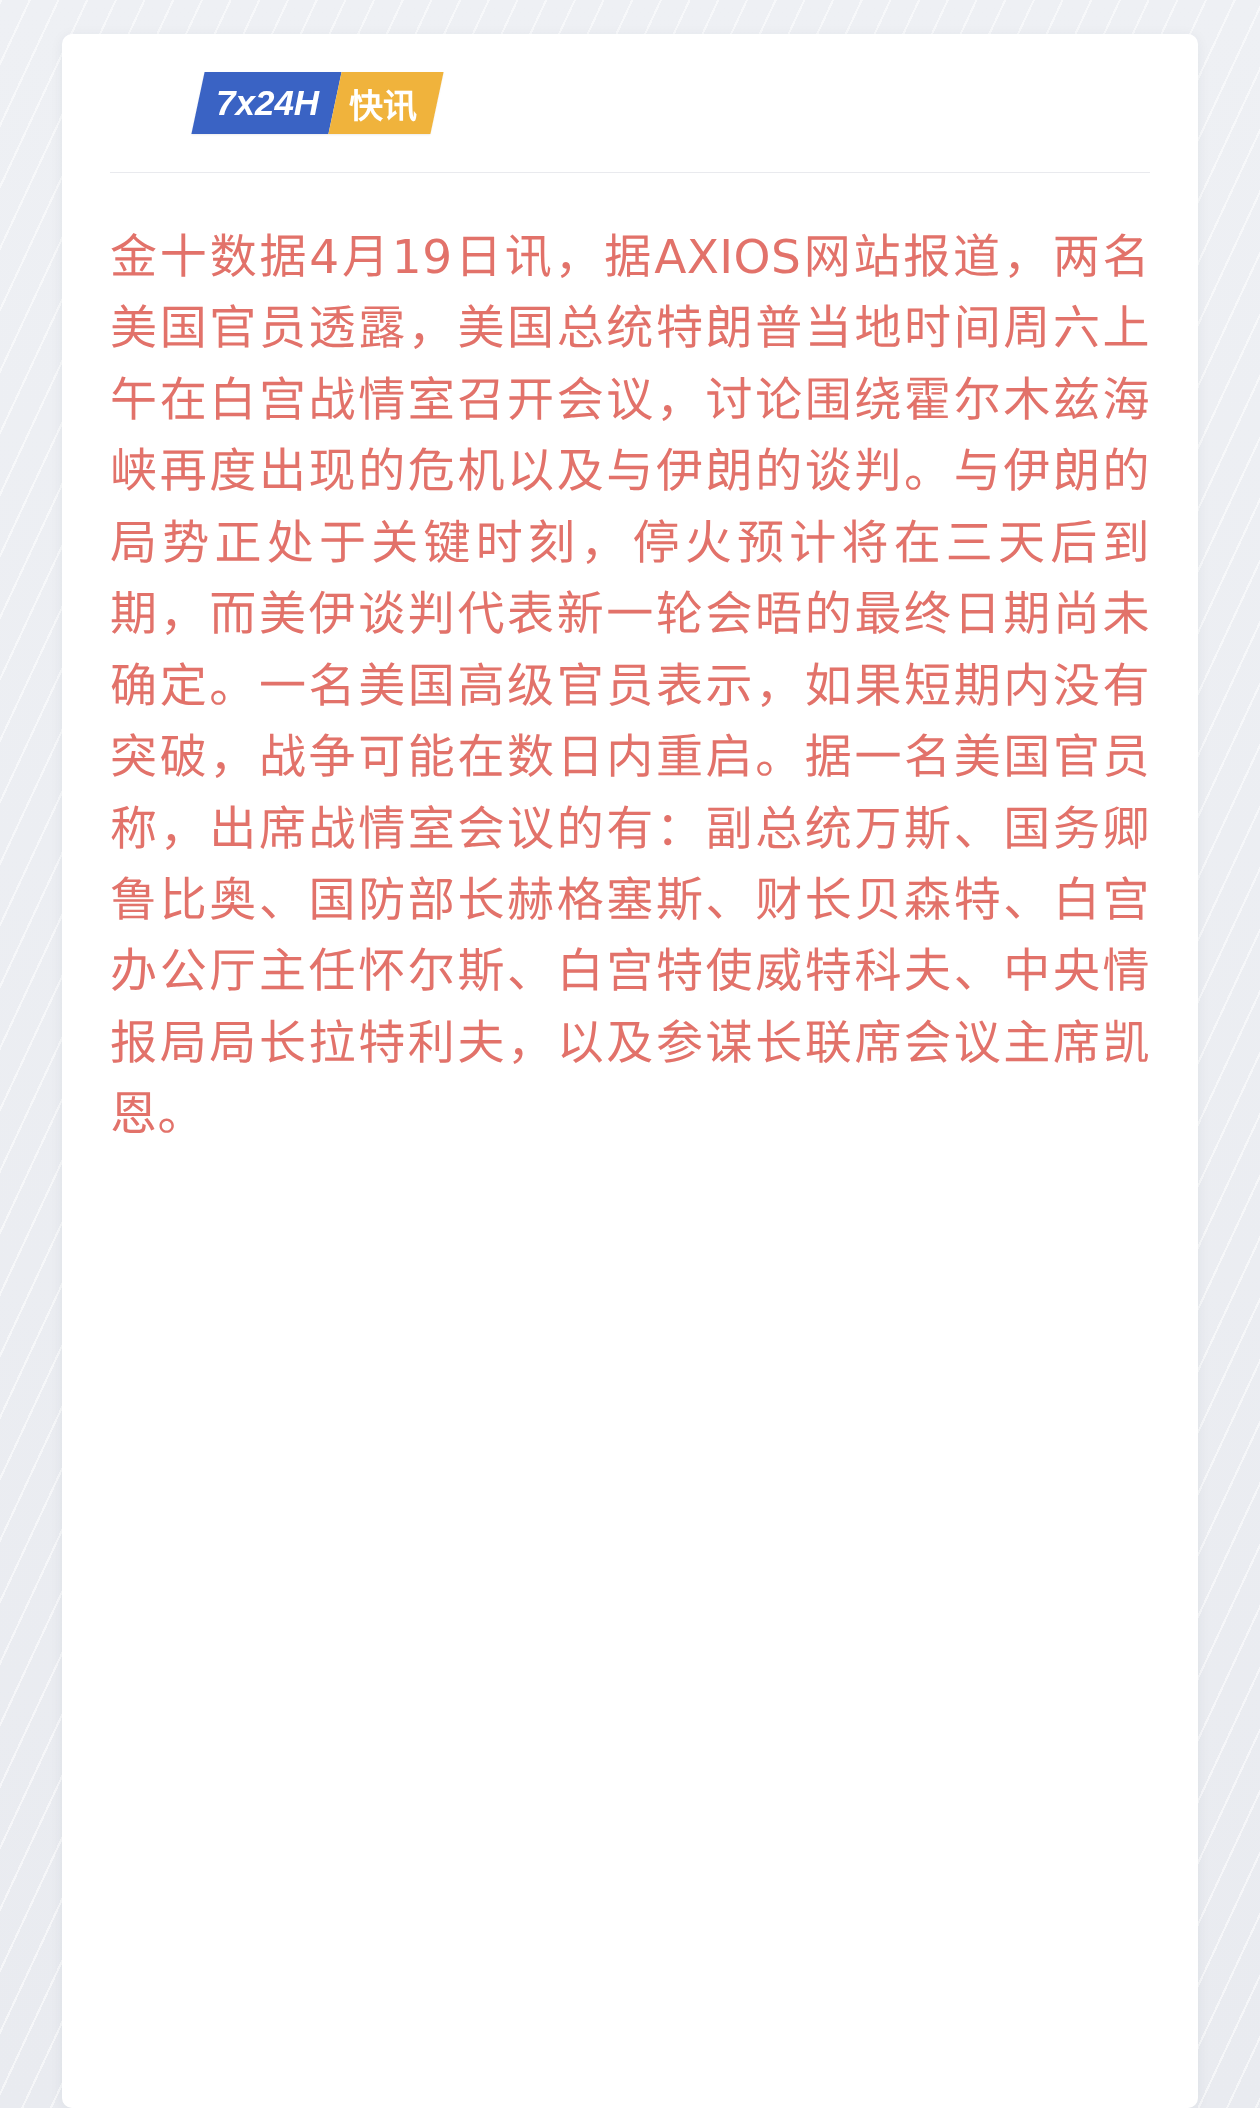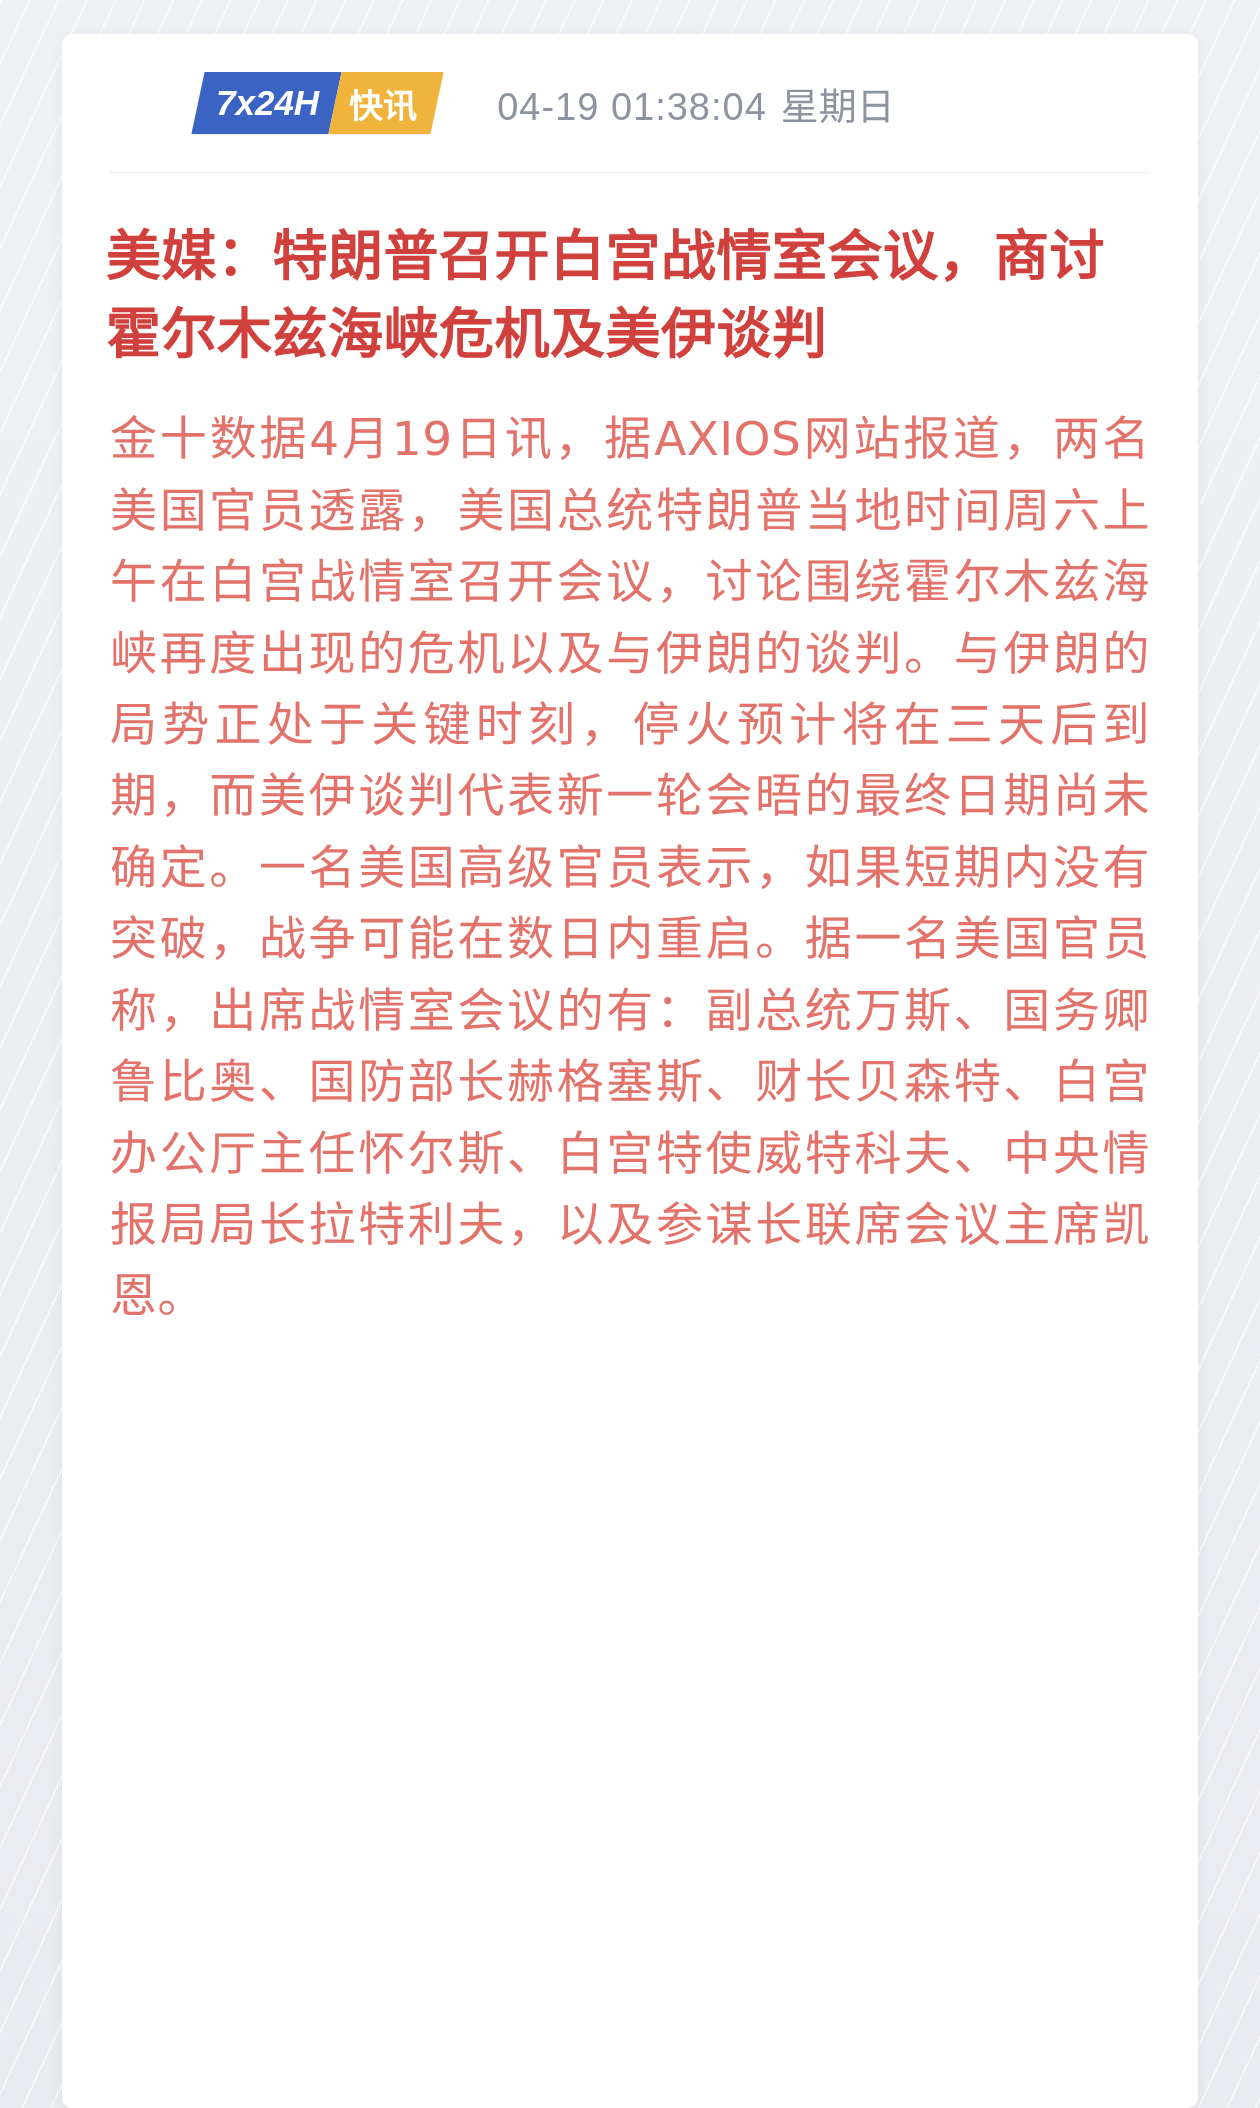--- a/index.html
+++ b/index.html
@@ -132,26 +132,22 @@
     <div class="header">
       <div class="logo">
         <div class="logo-left">
           <span>7x24H</span>
         </div>
         <div class="logo-right">
           <span>快讯</span>
         </div>
       </div>
 
-      <div class="timestamp">
-        <span>04-19 01:38:04</span><span class="weekday">星期日</span>
-      </div>
     </div>
 
     <div class="divider"></div>
 
     <div class="content">
-      <h1 class="headline">美媒：特朗普召开白宫战情室会议，商讨霍尔木兹海峡危机及美伊谈判</h1>
       <p class="article">金十数据4月19日讯，据AXIOS网站报道，两名美国官员透露，美国总统特朗普当地时间周六上午在白宫战情室召开会议，讨论围绕霍尔木兹海峡再度出现的危机以及与伊朗的谈判。与伊朗的局势正处于关键时刻，停火预计将在三天后到期，而美伊谈判代表新一轮会晤的最终日期尚未确定。一名美国高级官员表示，如果短期内没有突破，战争可能在数日内重启。据一名美国官员称，出席战情室会议的有：副总统万斯、国务卿鲁比奥、国防部长赫格塞斯、财长贝森特、白宫办公厅主任怀尔斯、白宫特使威特科夫、中央情报局局长拉特利夫，以及参谋长联席会议主席凯恩。</p>
     </div>
 
   </div>
 </div>
 
 </body></html>

